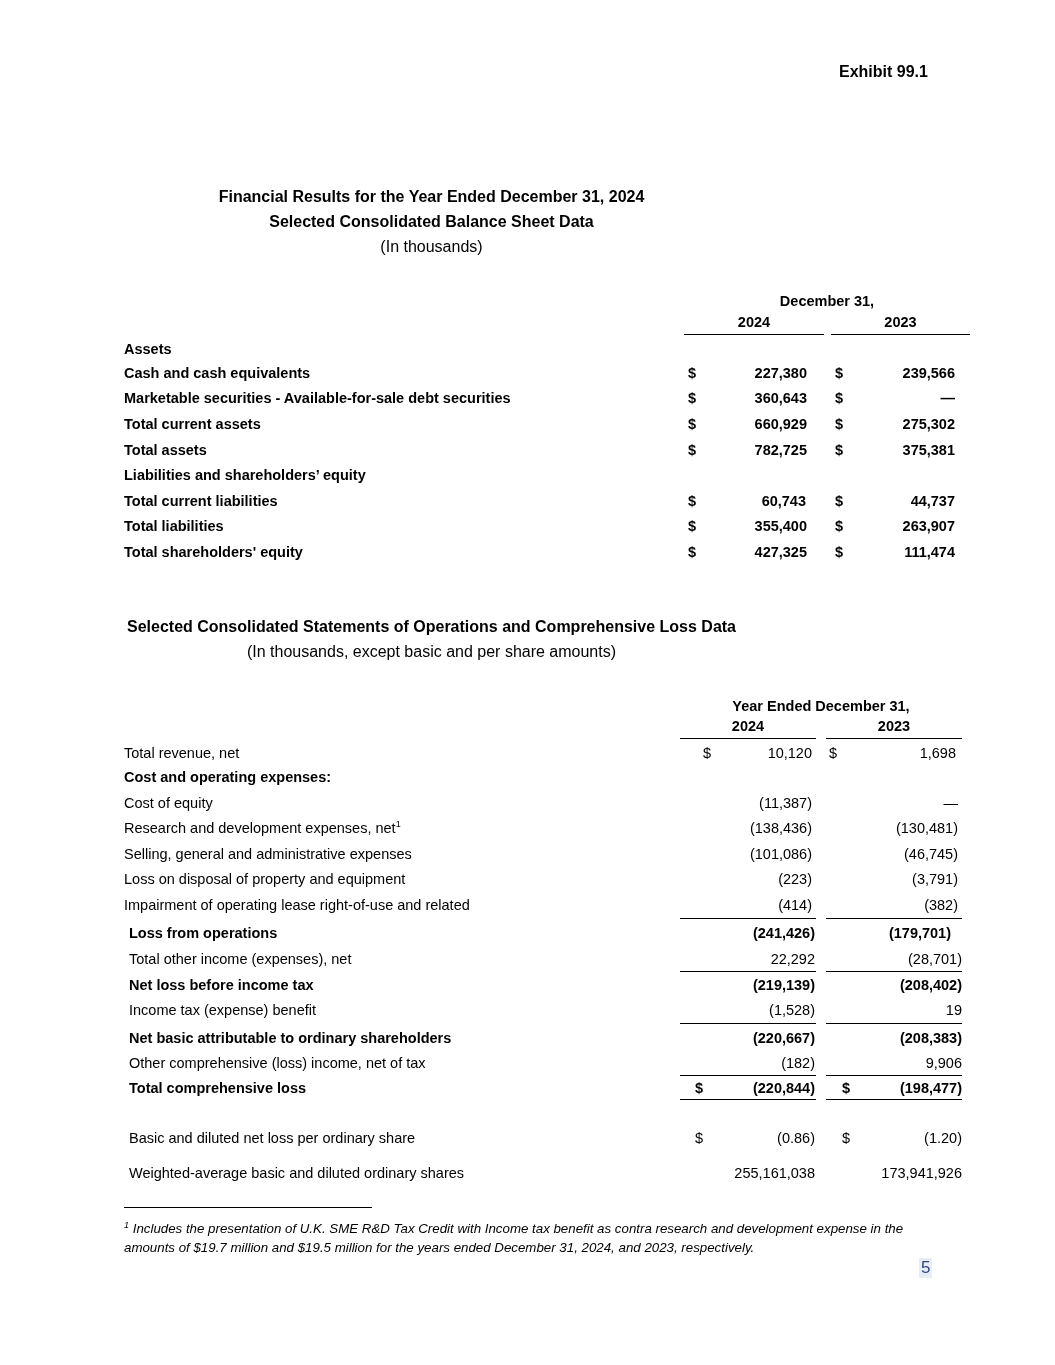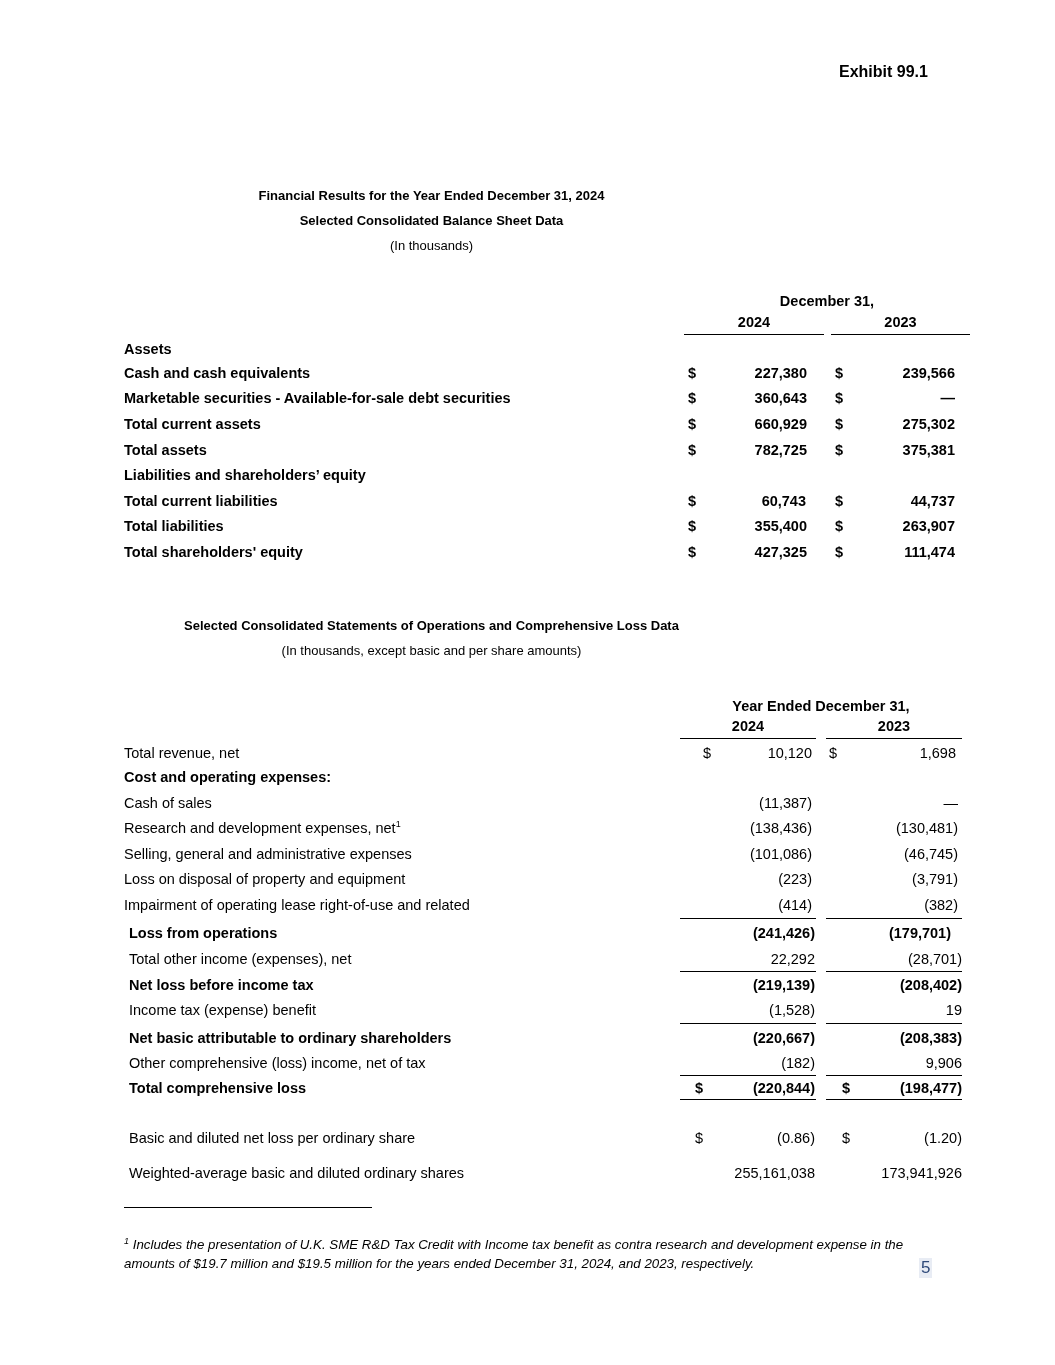--- a/index.html
+++ b/index.html
@@ -1,30 +1,30 @@
 <!DOCTYPE html>
 <html><head>
 <meta charset="utf-8">
 <style>
   html, body { margin: 0; padding: 0; background: #ffffff; }
   body { width: 1055px; height: 1365px; position: relative; font-family: "Liberation Sans", "DejaVu Sans", sans-serif; color: #000; }
   .abs { position: absolute; }
   .exhibit { left: 839px; top: 63px; font-size: 16px; font-weight: bold; }
-  .title { left: 0; width: 863px; text-align: center; font-size: 13px; }
+  .title { left: 0; width: 863px; text-align: center; font-size: 16px; }
   .b { font-weight: bold; }
   .row { position: absolute; left: 0; width: 1055px; height: 24px; font-size: 14.5px; }
   .lbl { position: absolute; left: 124px; white-space: nowrap; }
   .lbl.ind { left: 129px; }
   .dol { position: absolute; }
   .num { position: absolute; text-align: right; white-space: nowrap; }
   .hdr { position: absolute; font-size: 14.5px; font-weight: bold; text-align: center; }
   .line { position: absolute; height: 0; border-top: 1.5px solid #000; }
   sup { font-size: 9px; line-height: 0; }
   .fnrule { left: 124px; top: 1207px; width: 248px; border-top: 1px solid #000; }
-  .footnote { left: 124px; top: 1219px; width: 820px; font-size: 13.3px; font-style: italic; line-height: 19px; margin-top: 16px; }
+  .footnote { left: 124px; top: 1219px; width: 820px; font-size: 13.3px; font-style: italic; line-height: 19px; }
   .pagenum { left: 919px; top: 1258px; font-size: 17px; color: #2f4a7a; background: #e8ecf4; padding: 0 2px; }
 </style>
 </head>
 <body>
 
 <div class="abs exhibit">Exhibit 99.1</div>
 
 <div class="abs title b" style="top:188px">Financial Results for the Year Ended December 31, 2024</div>
 <div class="abs title b" style="top:213px">Selected Consolidated Balance Sheet Data</div>
 <div class="abs title" style="top:238px">(In thousands)</div>
@@ -107,21 +107,21 @@
     <span class="lbl">Total revenue, net</span>
     <span class="dol" style="left:703px">$</span>
     <span class="num" style="right:243px">10,120</span>
     <span class="dol" style="left:829px">$</span>
     <span class="num" style="right:99px">1,698</span>
   </div>
   <div class="row b" style="top:769px">
     <span class="lbl">Cost and operating expenses:</span>
   </div>
   <div class="row" style="top:795px">
-    <span class="lbl">Cash of sales</span>
+    <span class="lbl">Cost of equity</span>
     <span class="num" style="right:243px">(11,387)</span>
     <span class="num" style="right:97px">—</span>
   </div>
   <div class="row" style="top:820px">
     <span class="lbl"><span>Research and development expenses, net</span><sup>1</sup></span>
     <span class="num" style="right:243px">(138,436)</span>
     <span class="num" style="right:97px">(130,481)</span>
   </div>
   <div class="row" style="top:846px">
     <span class="lbl">Selling, general and administrative expenses</span>

